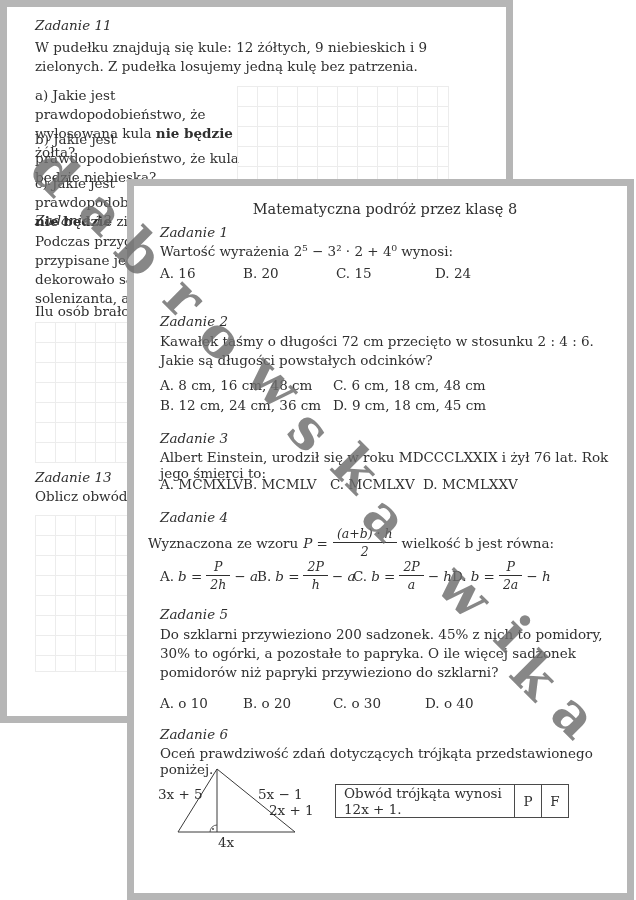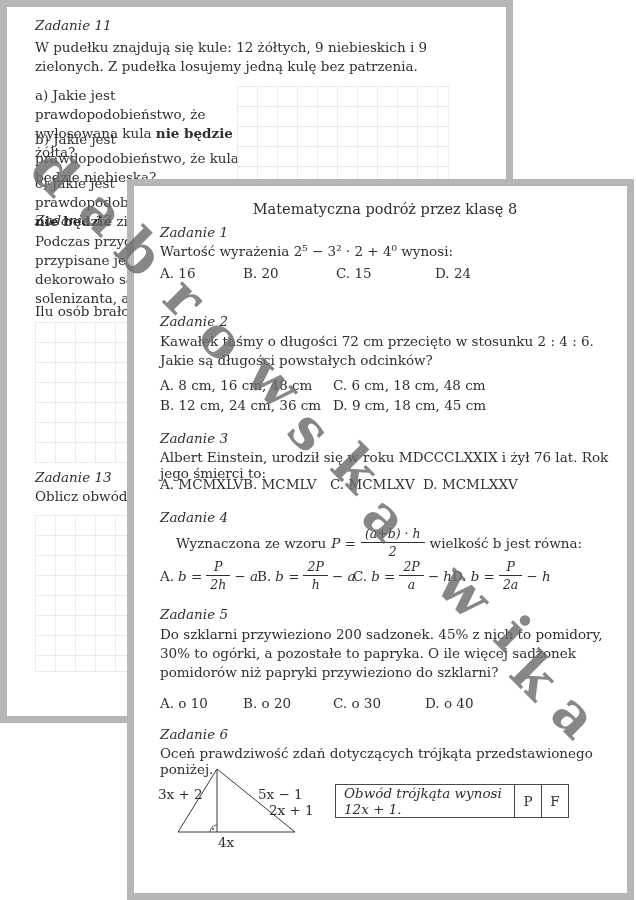--- a/index.html
+++ b/index.html
@@ -13,21 +13,21 @@
         background-size:20px 20px;border-right:1px solid #ececec;border-bottom:1px solid #ececec;}
   .para{line-height:19px;}
   .frac{display:inline-block;vertical-align:middle;text-align:center;font-style:italic;line-height:15px;font-size:12.5px;}
   .frac .num{display:block;padding:0 4px 1px;border-bottom:1px solid #2f2f2f;}
   .frac .den{display:block;padding:1px 4px 0;}
   .mrow{display:flex;align-items:center;gap:5px;}
   .it{font-style:italic;}
   .opt4{display:flex;align-items:center;gap:4px;}
   table.pf{border-collapse:collapse;font-size:13.5px;}
   table.pf td{border:1px solid #4a4a4a;height:26px;padding:0 8px;}
-  table.pf td.s{width:162px;font-style:italic;}
+  table.pf td.s{width:162px;}
   table.pf td.c{width:10px;text-align:center;}
   .wm-letter{position:absolute;font-family:"DejaVu Serif",serif;font-weight:bold;
              font-size:56px;color:rgba(108,108,108,0.82);transform:translate(-50%,-50%) rotate(45deg);
              z-index:50;pointer-events:none;}
 </style>
 </head>
 <body>
 
 <div id="canvas">
 
@@ -92,21 +92,21 @@
     <div class="abs zlabel" style="left:26px;top:244px;">Zadanie 3</div>
     <div class="abs" style="left:26px;top:263px;width:470px;">Albert Einstein, urodził się w roku MDCCCLXXIX i żył 76 lat. Rok jego śmierci to:</div>
     <div>
       <span class="abs" style="left:26px;top:290px;">A. MCMXLV</span>
       <span class="abs" style="left:109px;top:290px;">B. MCMLV</span>
       <span class="abs" style="left:196px;top:290px;">C. MCMLXV</span>
       <span class="abs" style="left:289px;top:290px;">D. MCMLXXV</span>
     </div>
 
     <div class="abs zlabel" style="left:26px;top:323px;">Zadanie 4</div>
-    <div class="abs mrow" style="left:42px;top:340px;">
+    <div class="abs mrow" style="left:14px;top:340px;">
       <span>Wyznaczona ze wzoru</span>
       <span class="it">P =</span>
       <span class="frac">
         <span class="num">(a+b) · h</span>
         <span class="den">2</span>
       </span>
       <span>wielkość b jest równa:</span>
     </div>
     <div>
       <span class="abs opt4" style="left:26px;top:373px;">
@@ -158,21 +158,21 @@
 
     <div class="abs zlabel" style="left:26px;top:540px;">Zadanie 6</div>
     <div class="abs" style="left:26px;top:559px;width:470px;">Oceń prawdziwość zdań dotyczących trójkąta przedstawionego poniżej.</div>
 
     <svg class="abs" style="left:16px;top:578px;" width="170" height="80" viewBox="0 0 170 80">
       <polygon points="67,5 28,68 145,68" fill="none" stroke="#3a3a3a" stroke-width="1"></polygon>
       <line x1="67" y1="5" x2="67" y2="68" stroke="#3a3a3a" stroke-width="1"></line>
       <path d="M 60,68 A 7 7 0 0 1 67,61" fill="none" stroke="#3a3a3a" stroke-width="0.8"></path>
       <circle cx="63" cy="65" r="0.9" fill="#3a3a3a"></circle>
     </svg>
-    <span class="abs" style="left:24px;top:600px;">3x + 2</span>
+    <span class="abs" style="left:24px;top:600px;">3x + 5</span>
     <span class="abs" style="left:124px;top:600px;text-align:right;">5x − 1</span>
     <span class="abs" style="left:87px;top:616px;margin-left:48px;">2x + 1</span>
     <span class="abs" style="left:84px;top:648px;">4x</span>
 
     <table class="pf abs" style="left:201px;top:598px;">
       <tbody>
           <tr>
         <td class="s">Obwód trójkąta wynosi 12x + 1.</td>
         <td class="c">P</td>
         <td class="c">F</td>

